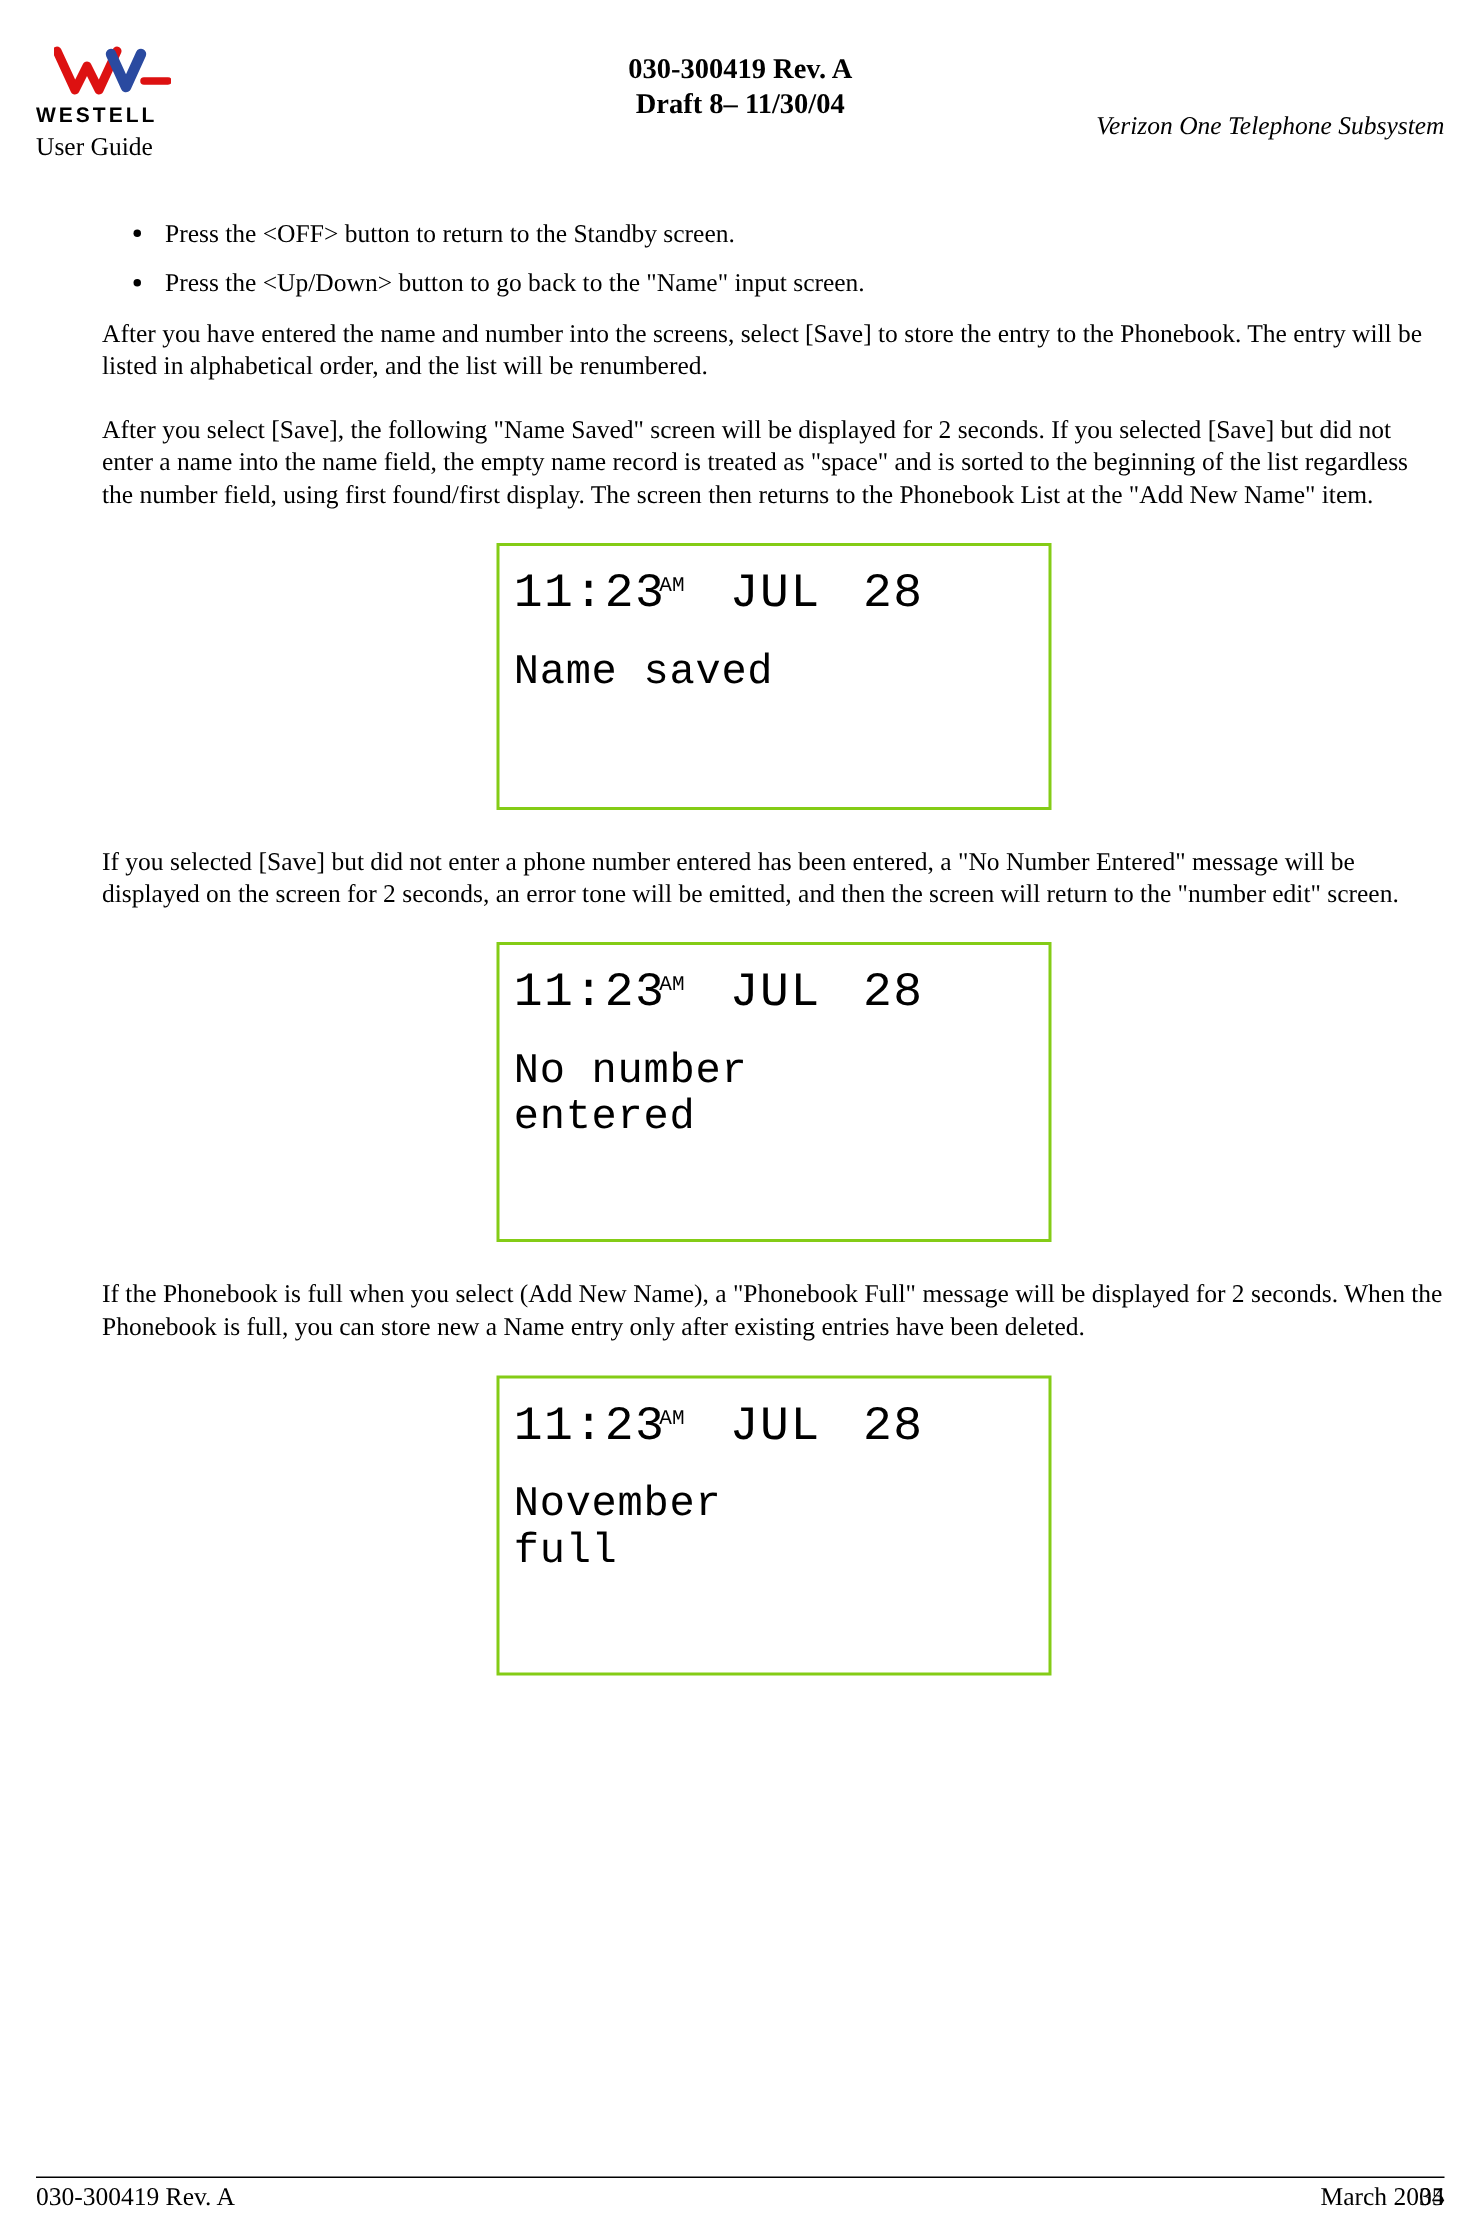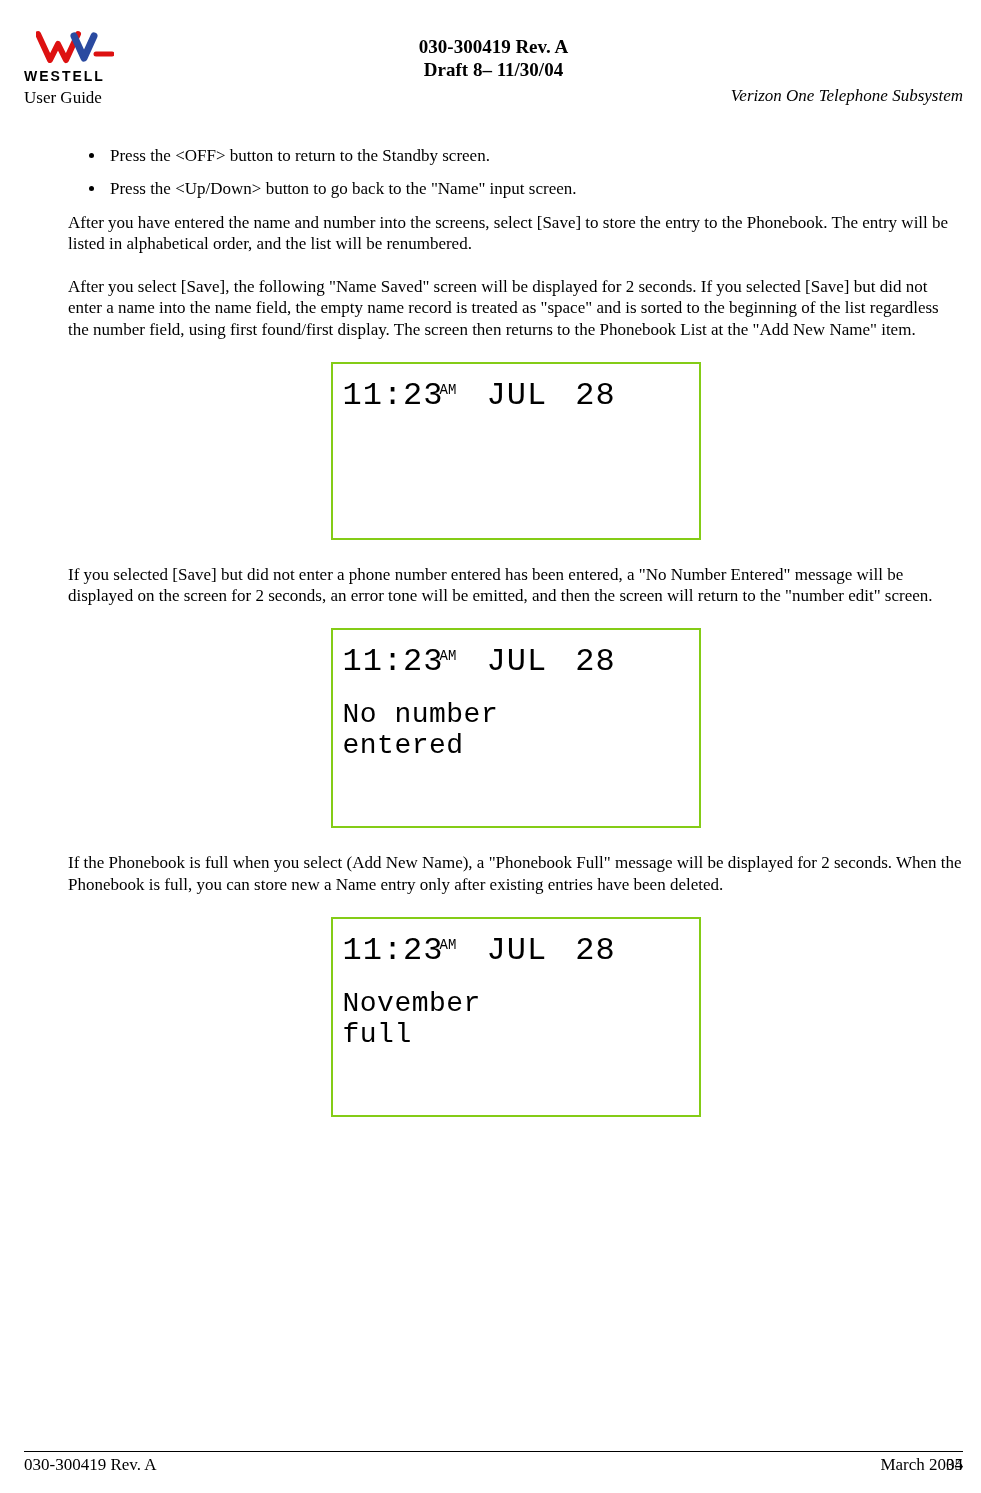--- a/index.html
+++ b/index.html
@@ -46,21 +46,21 @@
       line-height: 1.2;
       padding-top: 6px;
     }
     .user-guide {
       font-size: 17px;
       margin-top: 6px;
     }
     .subsystem {
       position: absolute;
       right: 0;
-      top: 56px;
+      top: 44px;
       font-style: italic;
       font-size: 17px;
     }
     .content {
       font-size: 17px;
       line-height: 1.25;
       margin-top: 20px;
       margin-left: 44px;
     }
     ul.bullets {
@@ -146,20 +146,21 @@
       <li>Press the &lt;OFF&gt; button to return to the Standby screen.</li>
       <li>Press the &lt;Up/Down&gt; button to go back to the "Name" input screen.</li>
     </ul>
     <div class="para">After you have entered the name and number into the screens, select [Save] to store the entry to the Phonebook. The entry will be listed in alphabetical order, and the list will be renumbered.</div>
     <div class="para">After you select [Save], the following "Name Saved" screen will be displayed for 2 seconds. If you selected [Save] but did not enter a name into the name field, the empty name record is treated as "space" and is sorted to the beginning of the list regardless the number field, using first found/first display. The screen then returns to the Phonebook List at the "Add New Name" item.</div>
 
     <div class="lcd">
       <div class="lcd-time">
         <span>11:23</span><span class="ampm">AM</span> <span>JUL 28</span>
       </div>
+      <div class="lcd-msg">Name saved</div>
     </div>
 
     <div class="para">If you selected [Save] but did not enter a phone number entered has been entered, a "No Number Entered" message will be displayed on the screen for 2 seconds, an error tone will be emitted, and then the screen will return to the "number edit" screen.</div>
 
     <div class="lcd tall">
       <div class="lcd-time">
         <span>11:23</span><span class="ampm">AM</span> <span>JUL 28</span>
       </div>
       <div class="lcd-msg">
         <div>No number</div>

